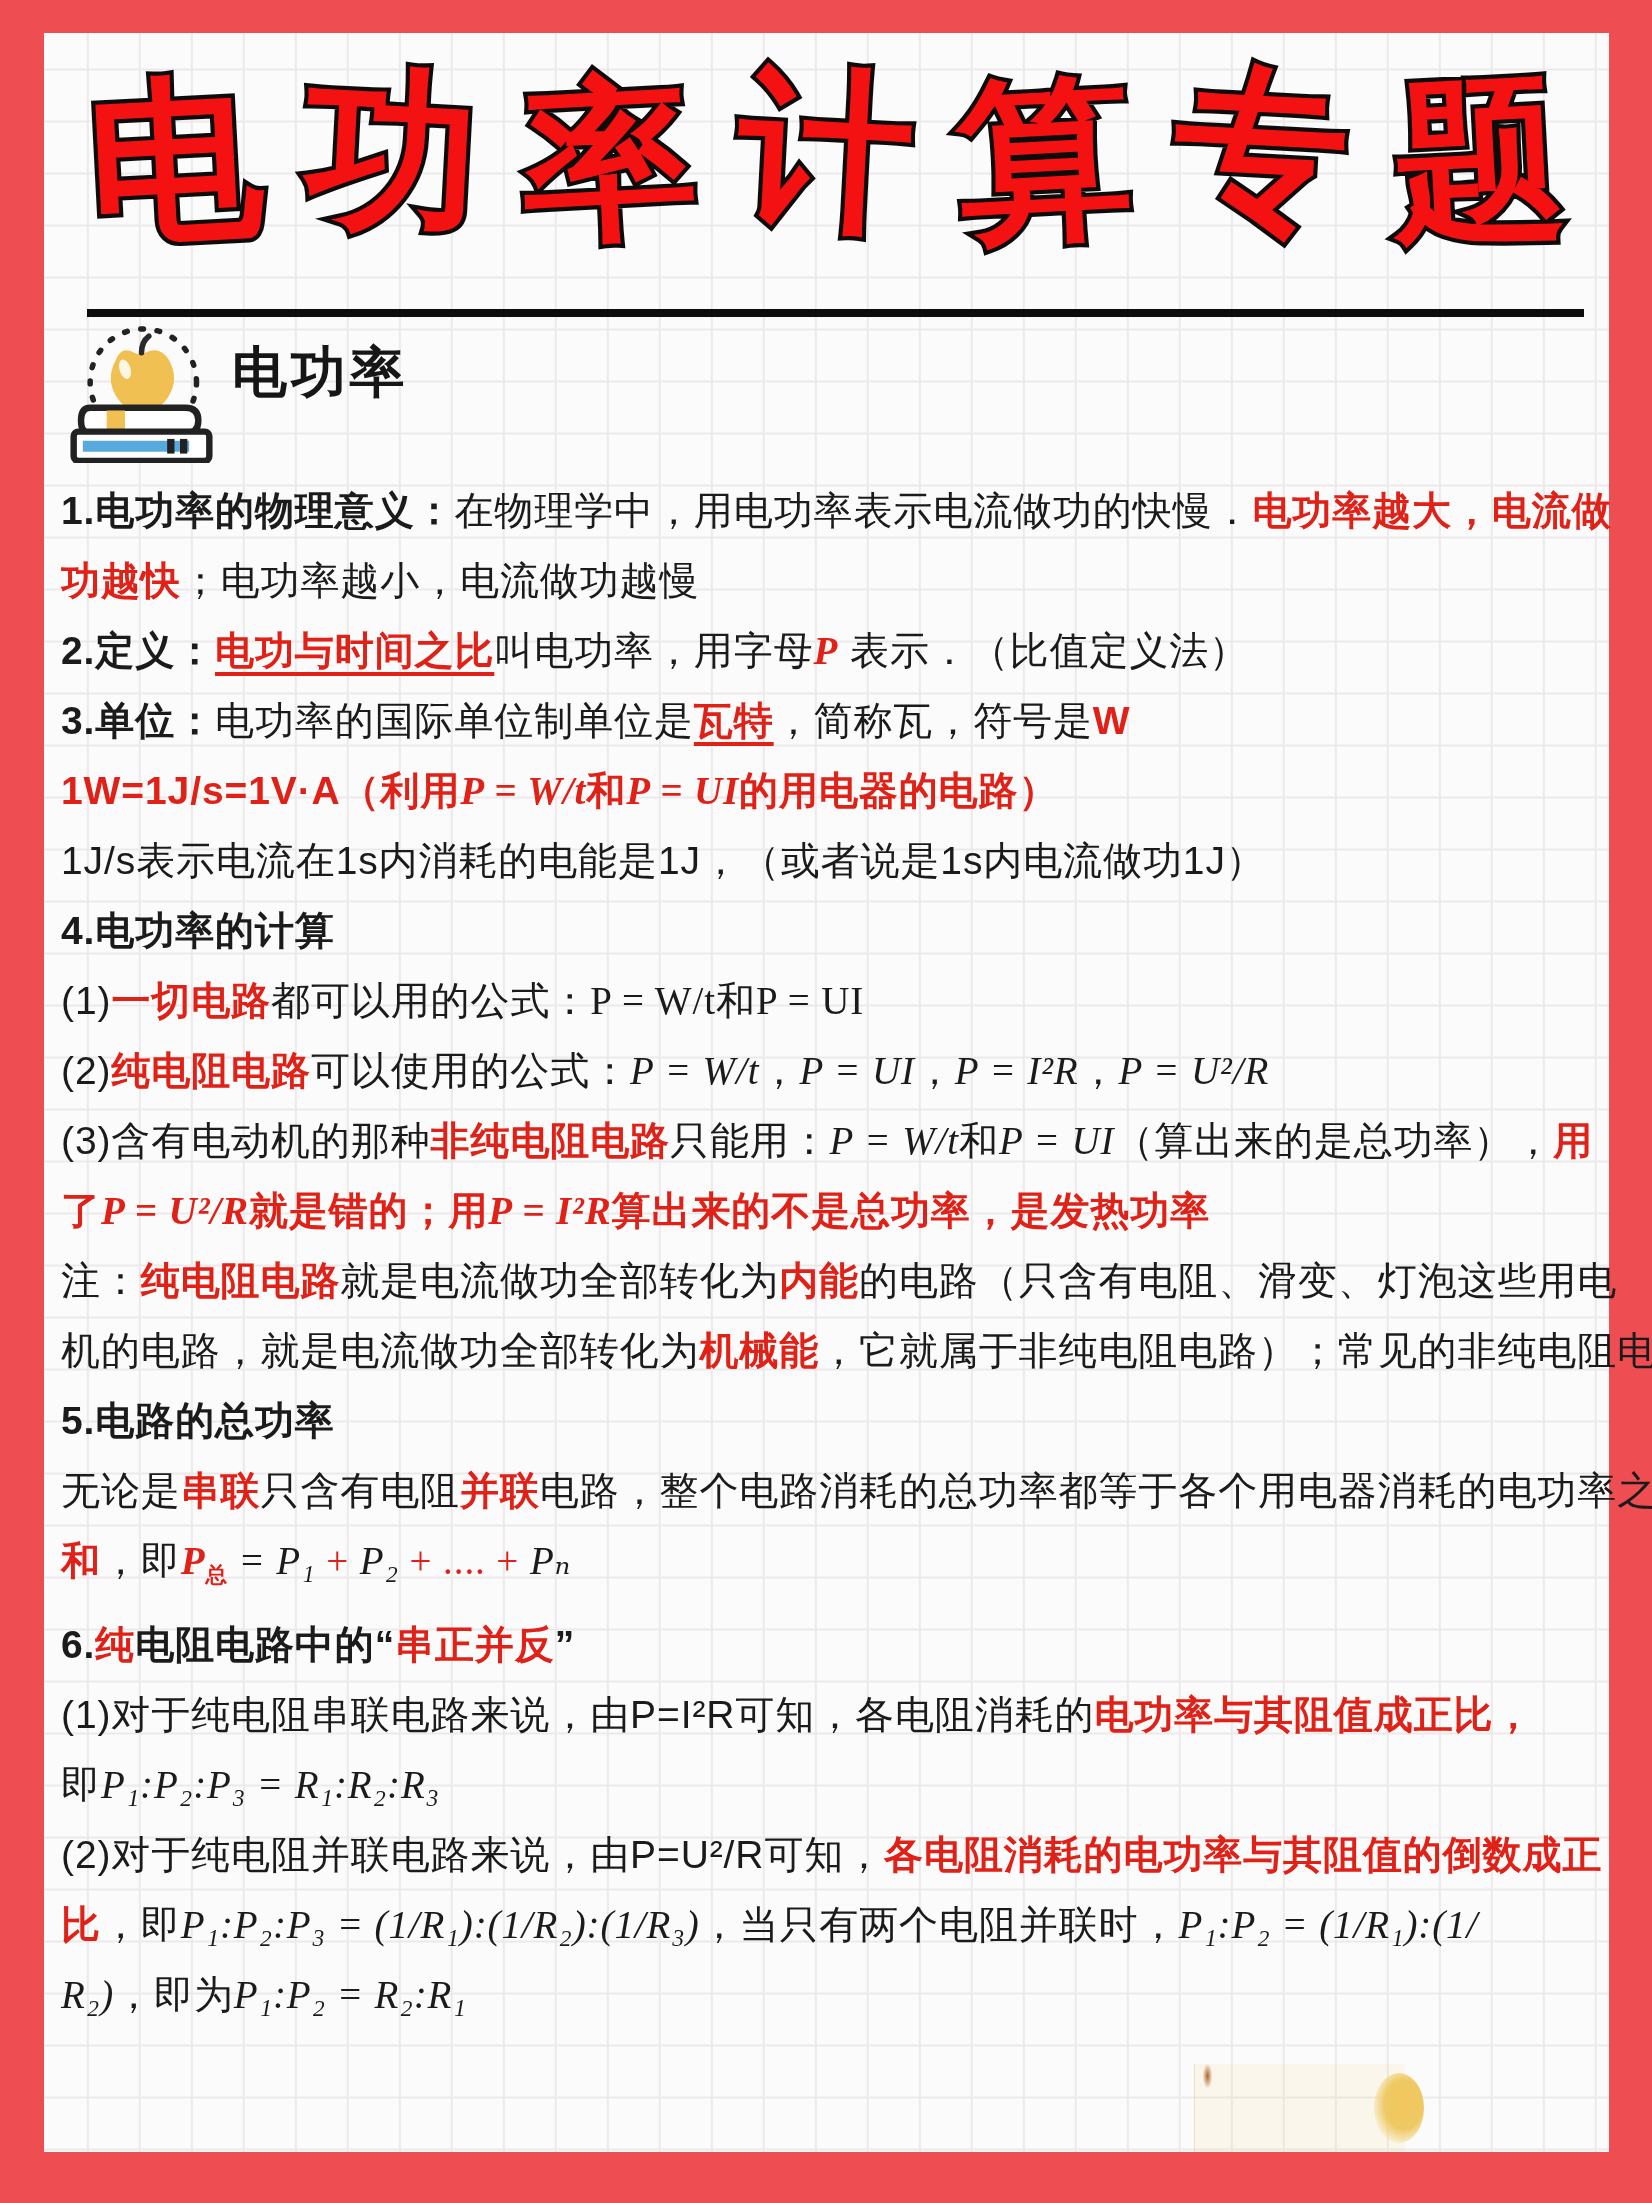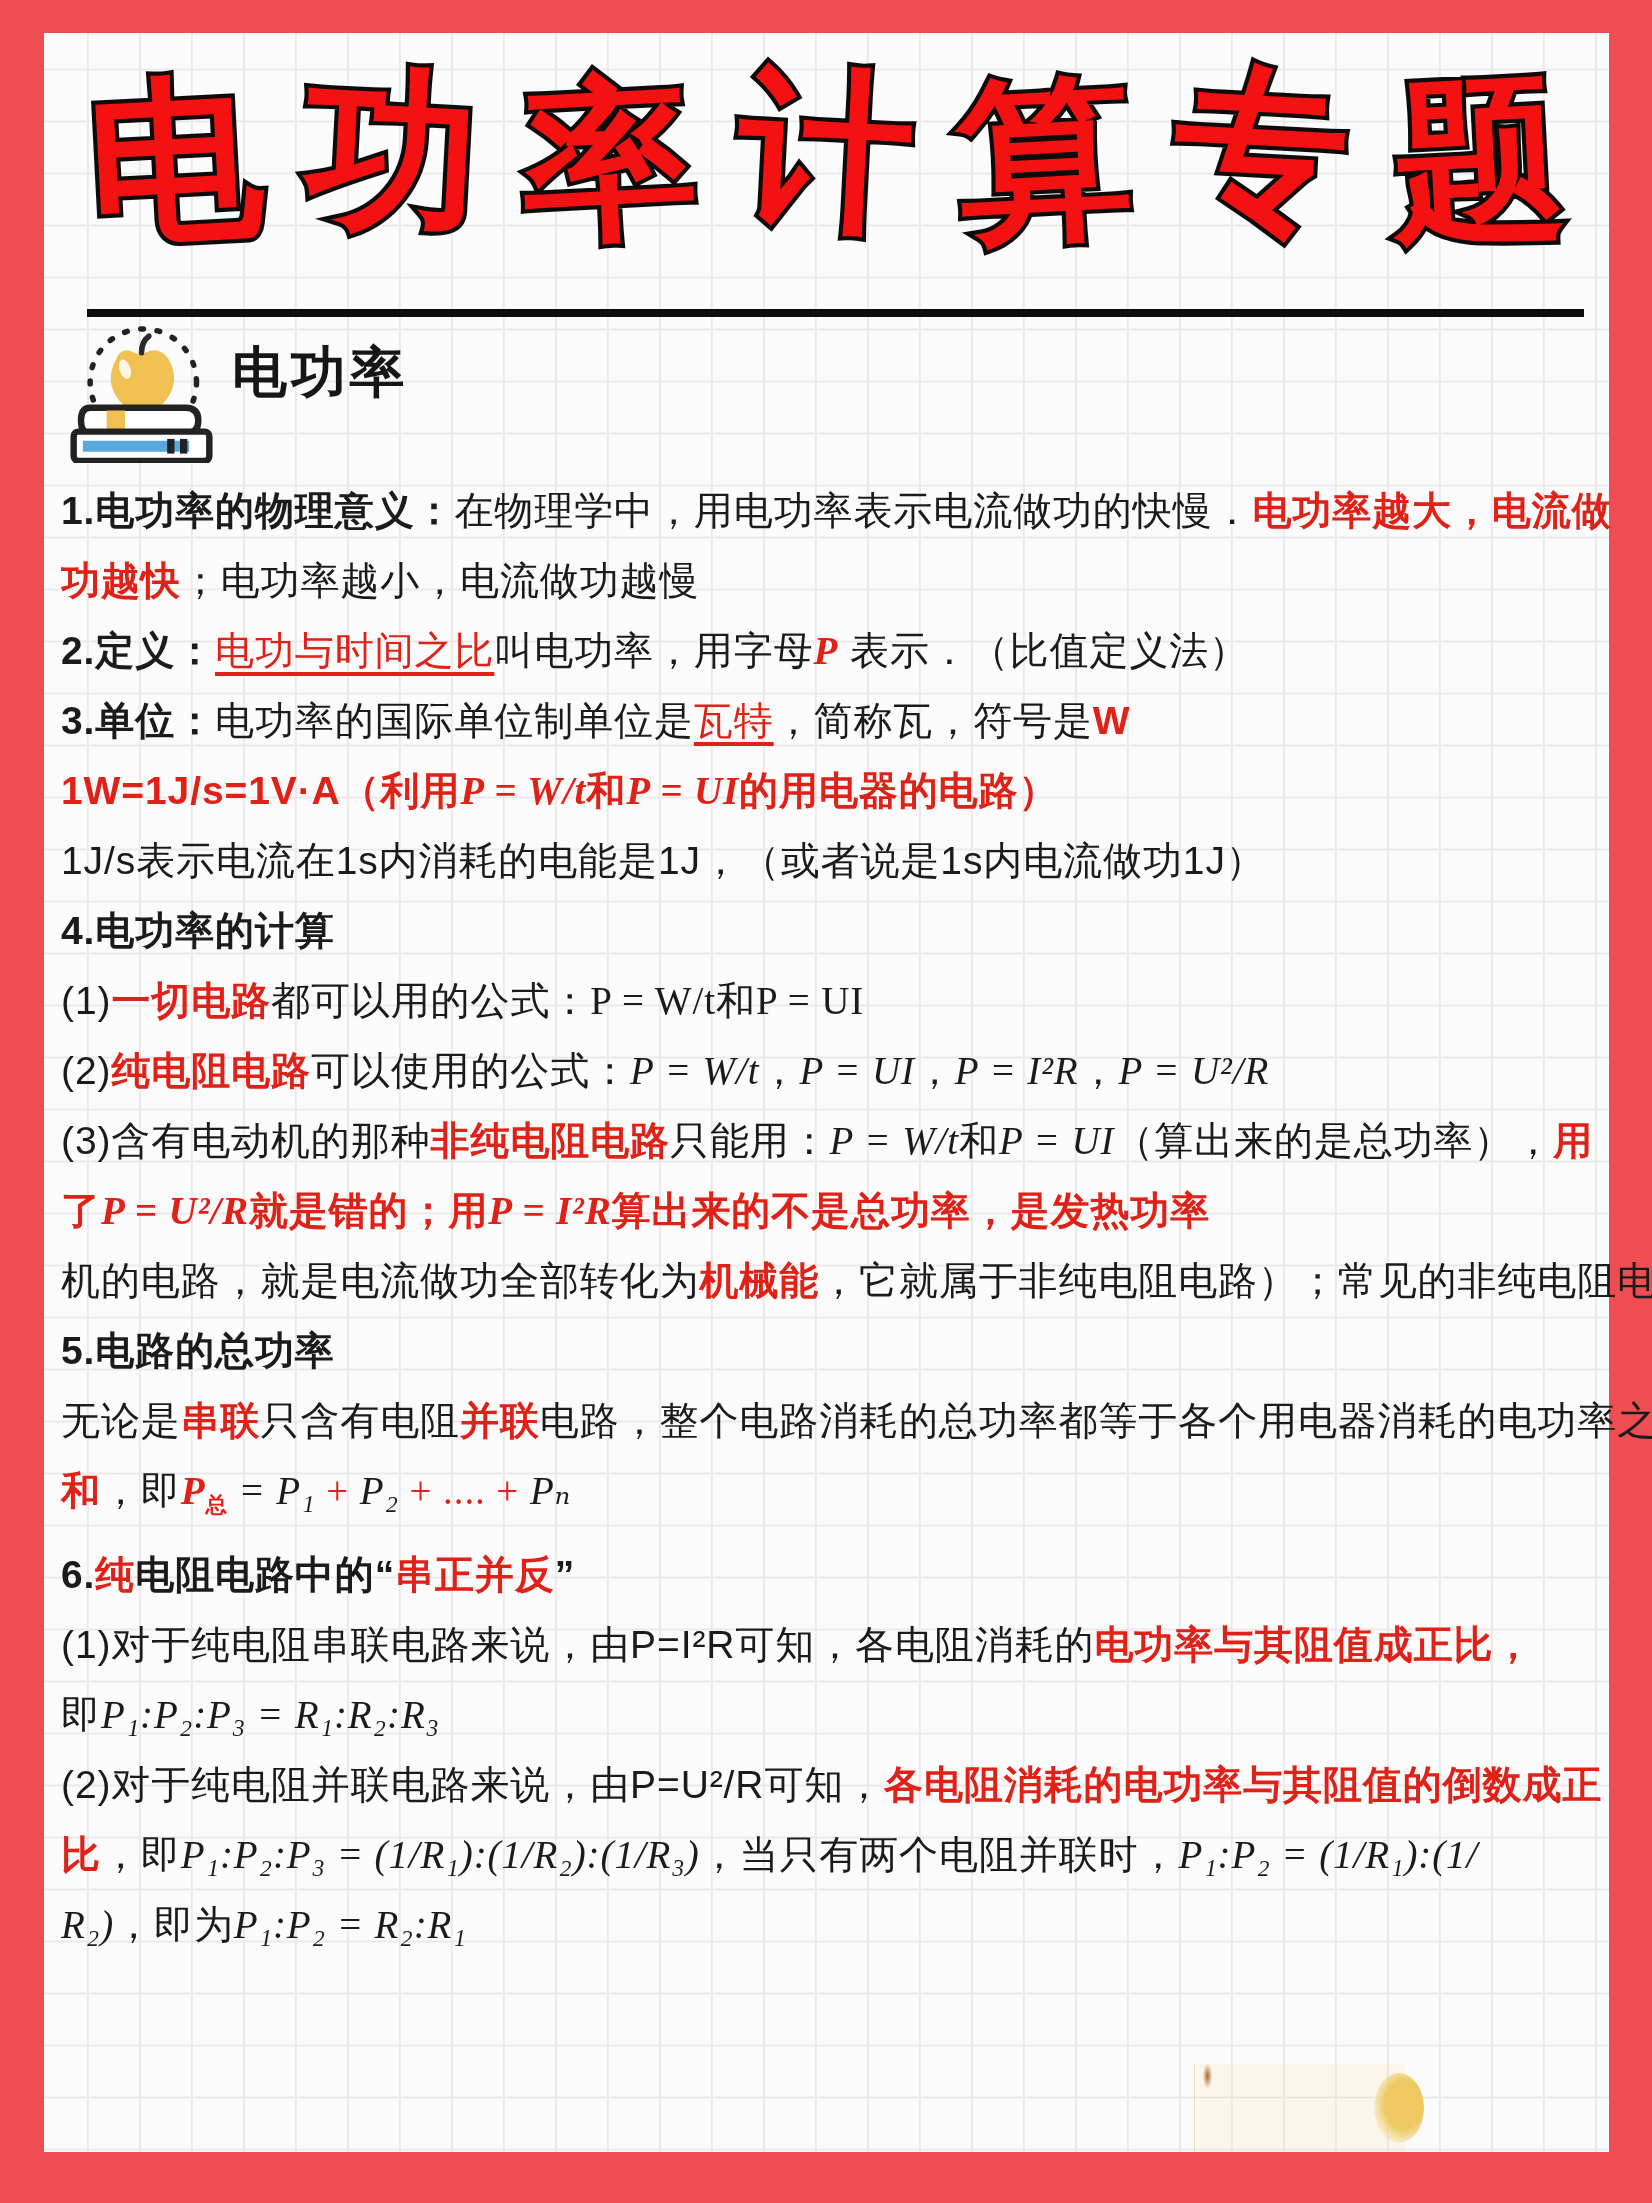--- a/index.html
+++ b/index.html
@@ -47,21 +47,21 @@
     position:absolute; left:0; top:443px; width:100%;
     padding:0 24px 0 17px;
   }
   .line {
     font-size:39px; line-height:70px; color:#1c1b1b;
     letter-spacing:0.9px; white-space:nowrap;
   }
   .seg-n  { }
   .seg-bb { font-weight:900; }
   .seg-r  { color:#df2117; font-weight:900; }
-  .seg-ru { color:#df2117; font-weight:400; text-decoration:underline;
+  .seg-ru { color:#df2117; font-weight:700; text-decoration:underline;
             text-decoration-thickness:3.7px; text-underline-offset:8.3px;text-align:center; }
   .seg-f  { font-family:"Liberation Serif","DejaVu Serif",serif; }
   .seg-fi { font-family:"Liberation Serif","DejaVu Serif",serif; font-style:italic; }
   .seg-fr { font-family:"Liberation Serif","DejaVu Serif",serif; font-style:italic;
             font-weight:900; color:#df2117; }
   .seg-sub{ color:#df2117; font-weight:900; font-size:0.55em; vertical-align:-0.35em; }
   .seg-plus{ font-family:"Liberation Serif","DejaVu Serif",serif; color:#df2117; }
   
   .stain-box {
     position:absolute; left:1150px; top:2031px; width:211px; height:88px;
@@ -125,20 +125,21 @@
       <div class="line"><span class="seg-r">功越快</span><span class="seg-n">；电功率越小，电流做功越慢</span></div>
       <div class="line"><span class="seg-bb">2.定义：</span><span class="seg-ru">电功与时间之比</span><span class="seg-n">叫电功率，用字母</span><span class="seg-fr">P</span><span class="seg-n"> 表示．（比值定义法）</span></div>
       <div class="line"><span class="seg-bb">3.单位：</span><span class="seg-n">电功率的国际单位制单位是</span><span class="seg-ru">瓦特</span><span class="seg-n">，简称瓦，符号是</span><span class="seg-r">W</span></div>
       <div class="line"><span class="seg-r">1W=1J/s=1V·A（利用</span><span class="seg-fr">P = W/t</span><span class="seg-r">和</span><span class="seg-fr">P = UI</span><span class="seg-r">的用电器的电路）</span></div>
       <div class="line"><span class="seg-n">1J/s表示电流在1s内消耗的电能是1J，（或者说是1s内电流做功1J）</span></div>
       <div class="line"><span class="seg-bb">4.电功率的计算</span></div>
       <div class="line"><span class="seg-n">(1)</span><span class="seg-r">一切电路</span><span class="seg-n">都可以用的公式：</span><span class="seg-f">P = W/t</span><span class="seg-n">和</span><span class="seg-f">P = UI</span></div>
       <div class="line"><span class="seg-n">(2)</span><span class="seg-r">纯电阻电路</span><span class="seg-n">可以使用的公式：</span><span class="seg-fi">P = W/t</span><span class="seg-n">，</span><span class="seg-fi">P = UI</span><span class="seg-n">，</span><span class="seg-fi">P = I²R</span><span class="seg-n">，</span><span class="seg-fi">P = U²/R</span></div>
       <div class="line"><span class="seg-n">(3)含有电动机的那种</span><span class="seg-r">非纯电阻电路</span><span class="seg-n">只能用：</span><span class="seg-fi">P = W/t</span><span class="seg-n">和</span><span class="seg-fi">P = UI</span><span class="seg-n">（算出来的是总功率），</span><span class="seg-r">用</span></div>
       <div class="line"><span class="seg-r">了</span><span class="seg-fr">P = U²/R</span><span class="seg-r">就是错的；用</span><span class="seg-fr">P = I²R</span><span class="seg-r">算出来的不是总功率，是发热功率</span></div>
+      <div class="line"><span class="seg-n">注：</span><span class="seg-r">纯电阻电路</span><span class="seg-n">就是电流做功全部转化为</span><span class="seg-r">内能</span><span class="seg-n">的电路（只含有电阻、滑变、灯泡这些用电</span></div>
       <div class="line"><span class="seg-n">机的电路，就是电流做功全部转化为</span><span class="seg-r">机械能</span><span class="seg-n">，它就属于非纯电阻电路）；常见的非纯电阻电</span></div>
       <div class="line"><span class="seg-bb">5.电路的总功率</span></div>
       <div class="line"><span class="seg-n">无论是</span><span class="seg-r">串联</span><span class="seg-n">只含有电阻</span><span class="seg-r">并联</span><span class="seg-n">电路，整个电路消耗的总功率都等于各个用电器消耗的电功率之</span></div>
       <div class="line"><span class="seg-r">和</span><span class="seg-n">，即</span><span class="seg-fr">P</span><span class="seg-sub">总</span><span class="seg-fi"> = P₁</span><span class="seg-plus"> + </span><span class="seg-fi">P₂</span><span class="seg-plus"> + .... + </span><span class="seg-fi">Pₙ</span></div>
       <div class="line"><span class="seg-bb">6.</span><span class="seg-r">纯</span><span class="seg-bb">电阻电路中的“</span><span class="seg-r">串正并反</span><span class="seg-bb">”</span></div>
       <div class="line"><span class="seg-n">(1)对于纯电阻串联电路来说，由P=I²R可知，各电阻消耗的</span><span class="seg-r">电功率与其阻值成正比，</span></div>
       <div class="line"><span class="seg-n">即</span><span class="seg-fi">P₁:P₂:P₃ = R₁:R₂:R₃</span></div>
       <div class="line"><span class="seg-n">(2)对于纯电阻并联电路来说，由P=U²/R可知，</span><span class="seg-r">各电阻消耗的电功率与其阻值的倒数成正</span></div>
       <div class="line"><span class="seg-r">比</span><span class="seg-n">，即</span><span class="seg-fi">P₁:P₂:P₃ = (1/R₁):(1/R₂):(1/R₃)</span><span class="seg-n">，当只有两个电阻并联时，</span><span class="seg-fi">P₁:P₂ = (1/R₁):(1/</span></div>
       <div class="line"><span class="seg-fi">R₂)</span><span class="seg-n">，即为</span><span class="seg-fi">P₁:P₂ = R₂:R₁</span></div>

